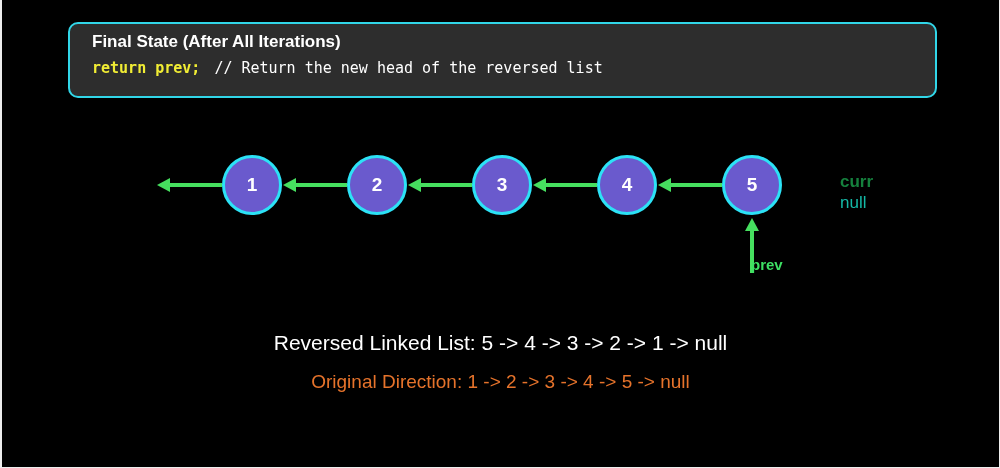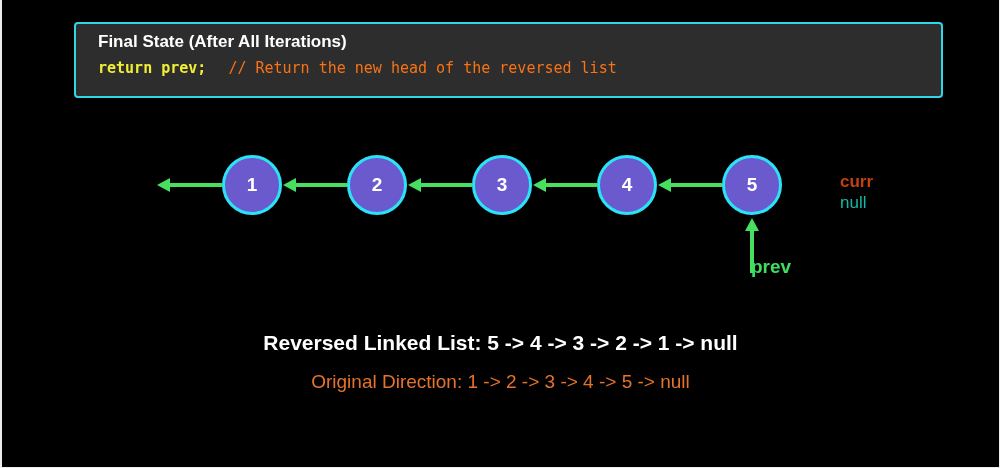--- a/index.html
+++ b/index.html
@@ -10,37 +10,37 @@
     overflow:hidden;
     box-sizing:border-box;
     border-left:2px solid #ededed;
     border-right:1px solid #ededed;
     border-bottom:1px solid #ededed;
     font-family:"Liberation Sans", sans-serif;
   }
 
   
   .panel{
-    position:absolute;left:72px;top:22px;width:869px;height:76px;
+    position:absolute;left:66px;top:22px;width:869px;height:76px;
     box-sizing:border-box;
     background:#2d2d2d;
     border:2px solid #31d6e8;
-    border-radius:4px;
+    border-radius:10px;
     padding:7px 8px 0 22px;
   }
   .panel-title{
     color:#ffffff;font-size:17px;font-weight:bold;line-height:22px;
   }
   .panel-code{
     margin-top:6px;
     font-family:"DejaVu Sans Mono","Liberation Mono",monospace;
     font-size:15px;line-height:18px;white-space:pre;
   }
   .kw{color:#f1ed34;font-weight:bold;margin-top:12px;}
-  .cm{color:#f97316;margin-left:22px;}
+  .cm{color:#ffffff;margin-left:14px;}
 
   
   .node{
     position:absolute;top:155px;
     width:54px;height:54px;
     background:#6a5acd;
     border:3px solid #2ce2f6;
     border-radius:50%;
     color:#ffffff;font-size:19px;font-weight:bold;
     display:flex;align-items:center;justify-content:center;
@@ -65,34 +65,34 @@
     position:absolute;left:748px;top:231px;width:4px;height:42px;background:#46df5f;
   }
   .varrow::before{
     content:"";position:absolute;top:-13px;left:-5px;
     border:7px solid transparent;border-bottom:13px solid #46df5f;
     border-top:none;
   }
 
   .prev-label{
     position:absolute;left:749px;top:256px;
-    color:#3ddf63;font-size:19px;font-weight:bold;
+    color:#3ddf63;font-size:15px;font-weight:bold;
   }
   .curr-label{
     position:absolute;left:838px;top:172px;
-    color:#c2410c;font-size:17px;font-weight:bold;
+    color:#15803d;font-size:17px;font-weight:bold;
   }
   .null-label{
     position:absolute;left:838px;top:193px;
     color:#14b8a6;font-size:17px;
   }
 
   
   .sum{position:absolute;left:0;width:100%;text-align:center;}
-  .sum-heading{top:331px;color:#ffffff;font-size:21px;font-weight:bold;}
+  .sum-heading{top:331px;color:#ffffff;font-size:21px;font-weight:normal;}
   .sum-orig{top:371px;color:#e6732b;font-size:19px;}
   .sum-new{top:406px;color:#3bdb6b;font-size:16px;}
 </style>
 </head>
 <body>
 
 <div class="stage">
 
   <div class="panel">
     <div class="panel-title">Final State (After All Iterations)</div>

